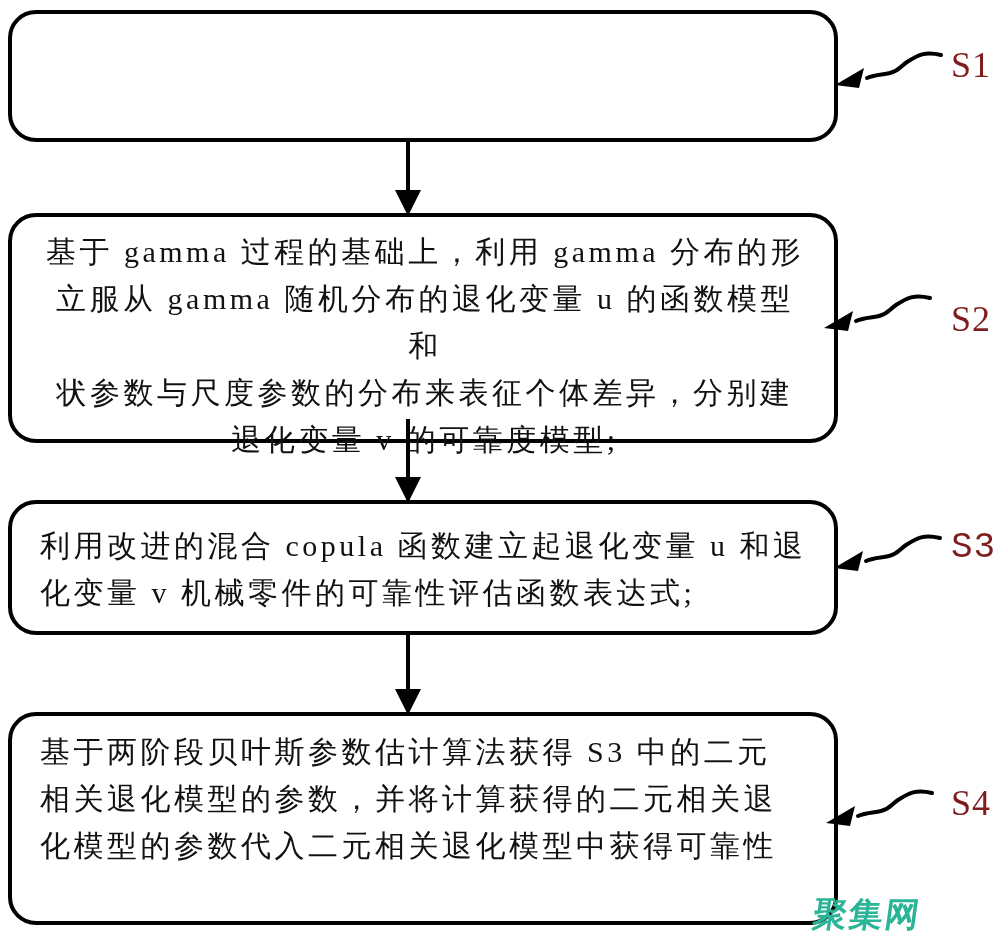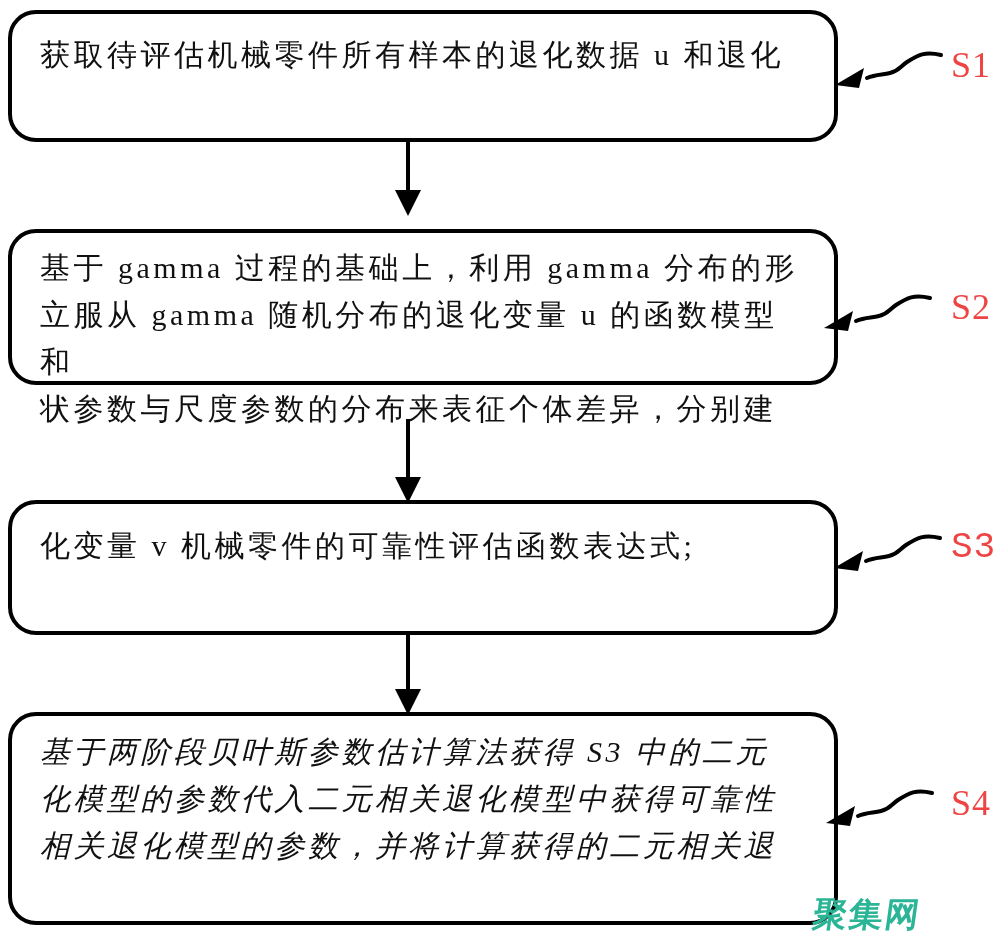--- a/index.html
+++ b/index.html
@@ -23,49 +23,49 @@
   }
   .step-text {
     padding: 0 24px 0 28px;
     font-size: 30px;
     letter-spacing: 3.5px;
     line-height: 47px;
     color: #111111;
   }
   .box1 { top: 10px;  height: 132px; }
   .box1 .step-text { padding-top: 17px; }
-  .box2 { top: 229px; height: 156px; }
+  .box2 { top: 213px; height: 230px; text-align: center; }
   .box2 .step-text { padding-top: 11px; }
   .box3 { top: 500px; height: 135px; }
   .box3 .step-text { padding-top: 18px; }
   .box4 { top: 712px; height: 213px; }
-  .box4 .step-text { padding-top: 12px; font-style: italic; }
+  .box4 .step-text { padding-top: 12px; }
 
   .flow-arrow { position: absolute; left: 392px; width: 32px; }
   .flow-arrow-1 { top: 138px; height: 78px; }
   .flow-arrow-2 { top: 419px; height: 84px; }
   .flow-arrow-3 { top: 631px; height: 84px; }
   .flow-arrow svg { display: block; width: 100%; height: 100%; }
 
   .callout { position: absolute; width: 112px; height: 52px; }
   .callout svg { display: block; width: 100%; height: 100%; }
   .callout-1 { left: 832px; top: 46px; }
   .callout-2 { left: 821px; top: 289px; }
   .callout-3 { left: 831px; top: 529px; }
   .callout-4 { left: 823px; top: 784px; }
 
   .step-label {
     position: absolute;
     left: 951px;
     font-size: 36px;
-    color: #ef4444;
+    color: #7f1d1d;
     letter-spacing: 1px;
   }
   .label-1 { top: 44px; }
-  .label-2 { top: 286px; }
+  .label-2 { top: 298px; }
   .label-3 { top: 527px; font-family: Liberation Mono, monospace; }
   .label-4 { top: 782px; }
 
   .watermark {
     position: absolute;
     left: 813px;
     top: 892px;
     font-family: "Liberation Sans", "DejaVu Sans", sans-serif;
     font-weight: bold;
     font-size: 34px;
@@ -75,64 +75,65 @@
     z-index: 5;
   }
 </style>
 </head>
 <body>
 
 <div id="canvas">
 
   <div class="step-box box1">
     <div class="step-text">
-      <div>获取待评估机械零件所有样本的退化数据 u 和退化</div>
     </div>
   </div>
 
   <div class="flow-arrow flow-arrow-1">
     <svg viewBox="0 0 32 78" preserveAspectRatio="none">
       <line x1="16" y1="0" x2="16" y2="56" stroke="#000" stroke-width="4"></line>
       <polygon points="3,52 29,52 16,78" fill="#000"></polygon>
     </svg>
   </div>
 
   <div class="step-box box2">
     <div class="step-text">
       <div>基于 gamma 过程的基础上，利用 gamma 分布的形</div>
       <div>立服从 gamma 随机分布的退化变量 u 的函数模型和</div>
       <div>状参数与尺度参数的分布来表征个体差异，分别建</div>
+      <div>退化变量 v 的可靠度模型;</div>
     </div>
   </div>
 
   <div class="flow-arrow flow-arrow-2">
     <svg viewBox="0 0 32 84" preserveAspectRatio="none">
       <line x1="16" y1="0" x2="16" y2="62" stroke="#000" stroke-width="4"></line>
       <polygon points="3,58 29,58 16,84" fill="#000"></polygon>
     </svg>
   </div>
 
   <div class="step-box box3">
     <div class="step-text">
+      <div>利用改进的混合 copula 函数建立起退化变量 u 和退</div>
       <div>化变量 v 机械零件的可靠性评估函数表达式;</div>
     </div>
   </div>
 
   <div class="flow-arrow flow-arrow-3">
     <svg viewBox="0 0 32 84" preserveAspectRatio="none">
       <line x1="16" y1="0" x2="16" y2="62" stroke="#000" stroke-width="4"></line>
       <polygon points="3,58 29,58 16,84" fill="#000"></polygon>
     </svg>
   </div>
 
   <div class="step-box box4">
     <div class="step-text">
       <div>基于两阶段贝叶斯参数估计算法获得 S3 中的二元</div>
+      <div>相关退化模型的参数，并将计算获得的二元相关退</div>
       <div>化模型的参数代入二元相关退化模型中获得可靠性</div>
-      <div>相关退化模型的参数，并将计算获得的二元相关退</div>
     </div>
   </div>
 
   <div class="callout callout-1">
     <svg viewBox="0 0 112 52">
       <path d="M109,9 C93,5 86,9 75,16 C68,20.5 67,25 58,27 C50,29 44,28 35,32" stroke="#000" stroke-width="4" fill="none" stroke-linecap="round"></path>
       <polygon points="3,39 32,22 27,42" fill="#000"></polygon>
     </svg>
   </div>
   <div class="callout callout-2">

